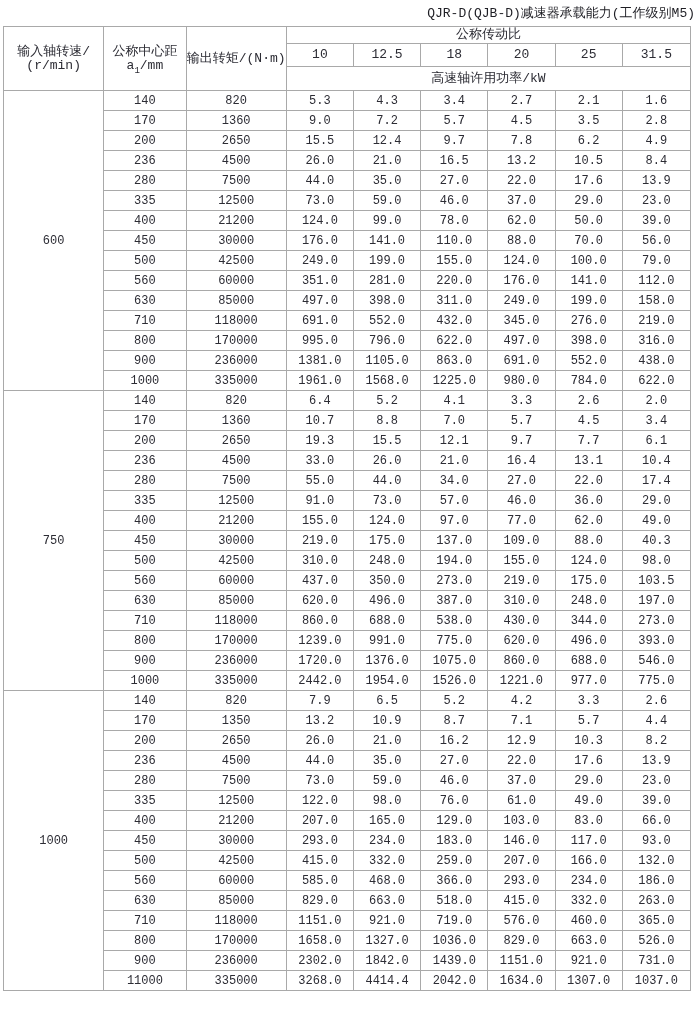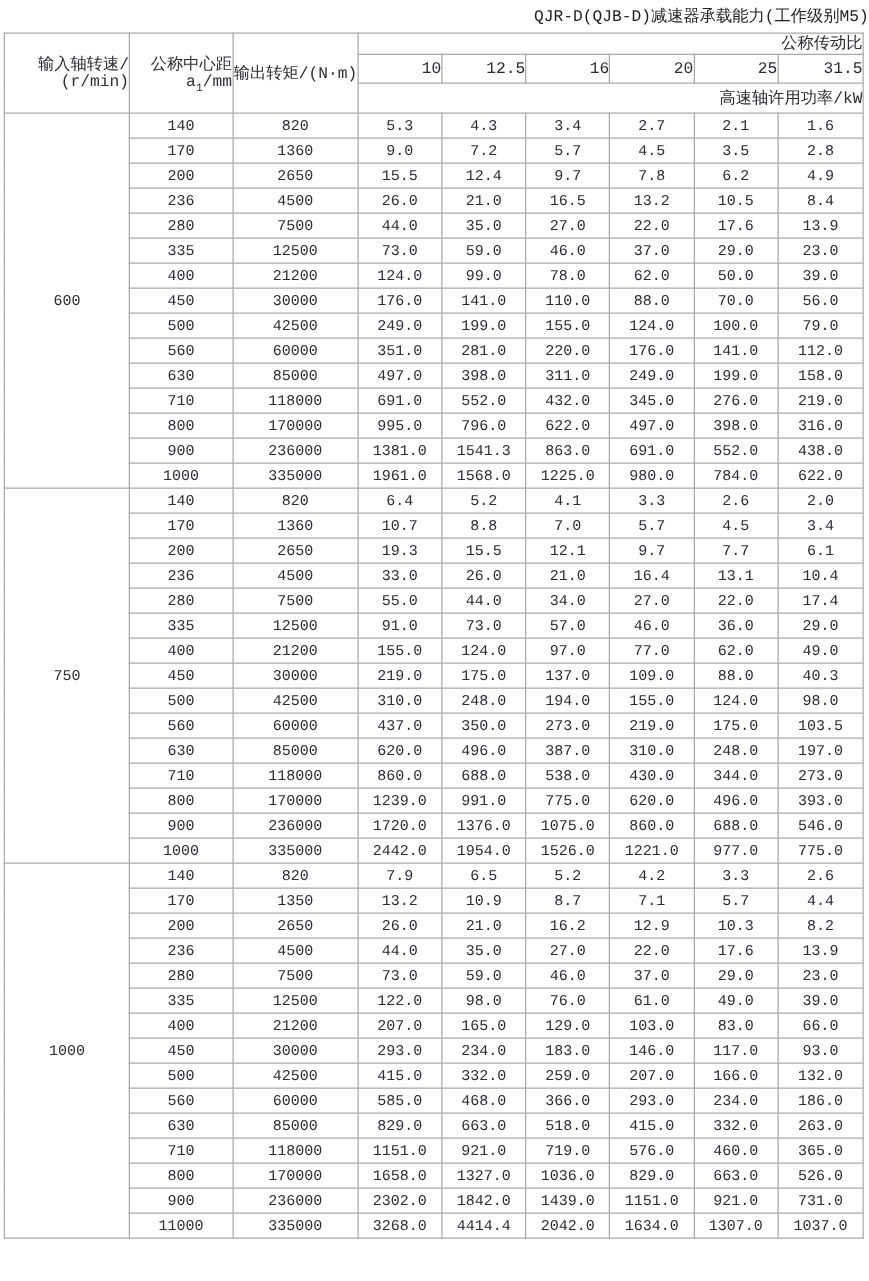--- a/index.html
+++ b/index.html
@@ -19,21 +19,21 @@
     border-collapse:collapse;table-layout:fixed;width:688px;
     border:1px solid #8f8f8f;
   }
   .cap th,.cap td{
     border:1px solid #a9a9a9;
     text-align:center;vertical-align:middle;
     padding:0;margin:0;font-weight:normal;
     font-size:12px;line-height:14px;
     overflow:hidden;white-space:nowrap;
   }
-  .cap th{font-size:13px;text-align:right;}
+  .cap th{font-size:13px;}
   tr.hrow1{height:17px;}
   tr.hrow2{height:23px;margin-top:24px;}
   tr.hrow3{height:24px;}
   .cap tbody tr{height:20px;}
   sub.cdsub{font-size:9px;line-height:0;}
 </style>
 </head>
 <body>
 
 <div class="page">
@@ -61,21 +61,21 @@
         <th rowspan="3">
           <span>公称中心距</span><br>
           <span><span>a</span><sub class="cdsub">1</sub><span>/mm</span></span>
         </th>
         <th rowspan="3">输出转矩/(N·m)</th>
         <th colspan="6">公称传动比</th>
       </tr>
       <tr class="hrow2">
         <th>10</th>
         <th>12.5</th>
-        <th>16</th>
+        <th>18</th>
         <th>20</th>
         <th>25</th>
         <th>31.5</th>
       </tr>
       <tr class="hrow3">
         <th colspan="6">高速轴许用功率/kW</th>
       </tr>
     </thead>
     <tbody>
         <tr>
@@ -206,21 +206,21 @@
           <td>796.0</td>
           <td>622.0</td>
           <td>497.0</td>
           <td>398.0</td>
           <td>316.0</td>
         </tr>
         <tr>
           <td>900</td>
           <td>236000</td>
           <td>1381.0</td>
-          <td>1541.3</td>
+          <td>1105.0</td>
           <td>863.0</td>
           <td>691.0</td>
           <td>552.0</td>
           <td>438.0</td>
         </tr>
         <tr>
           <td>1000</td>
           <td>335000</td>
           <td>1961.0</td>
           <td>1568.0</td>

